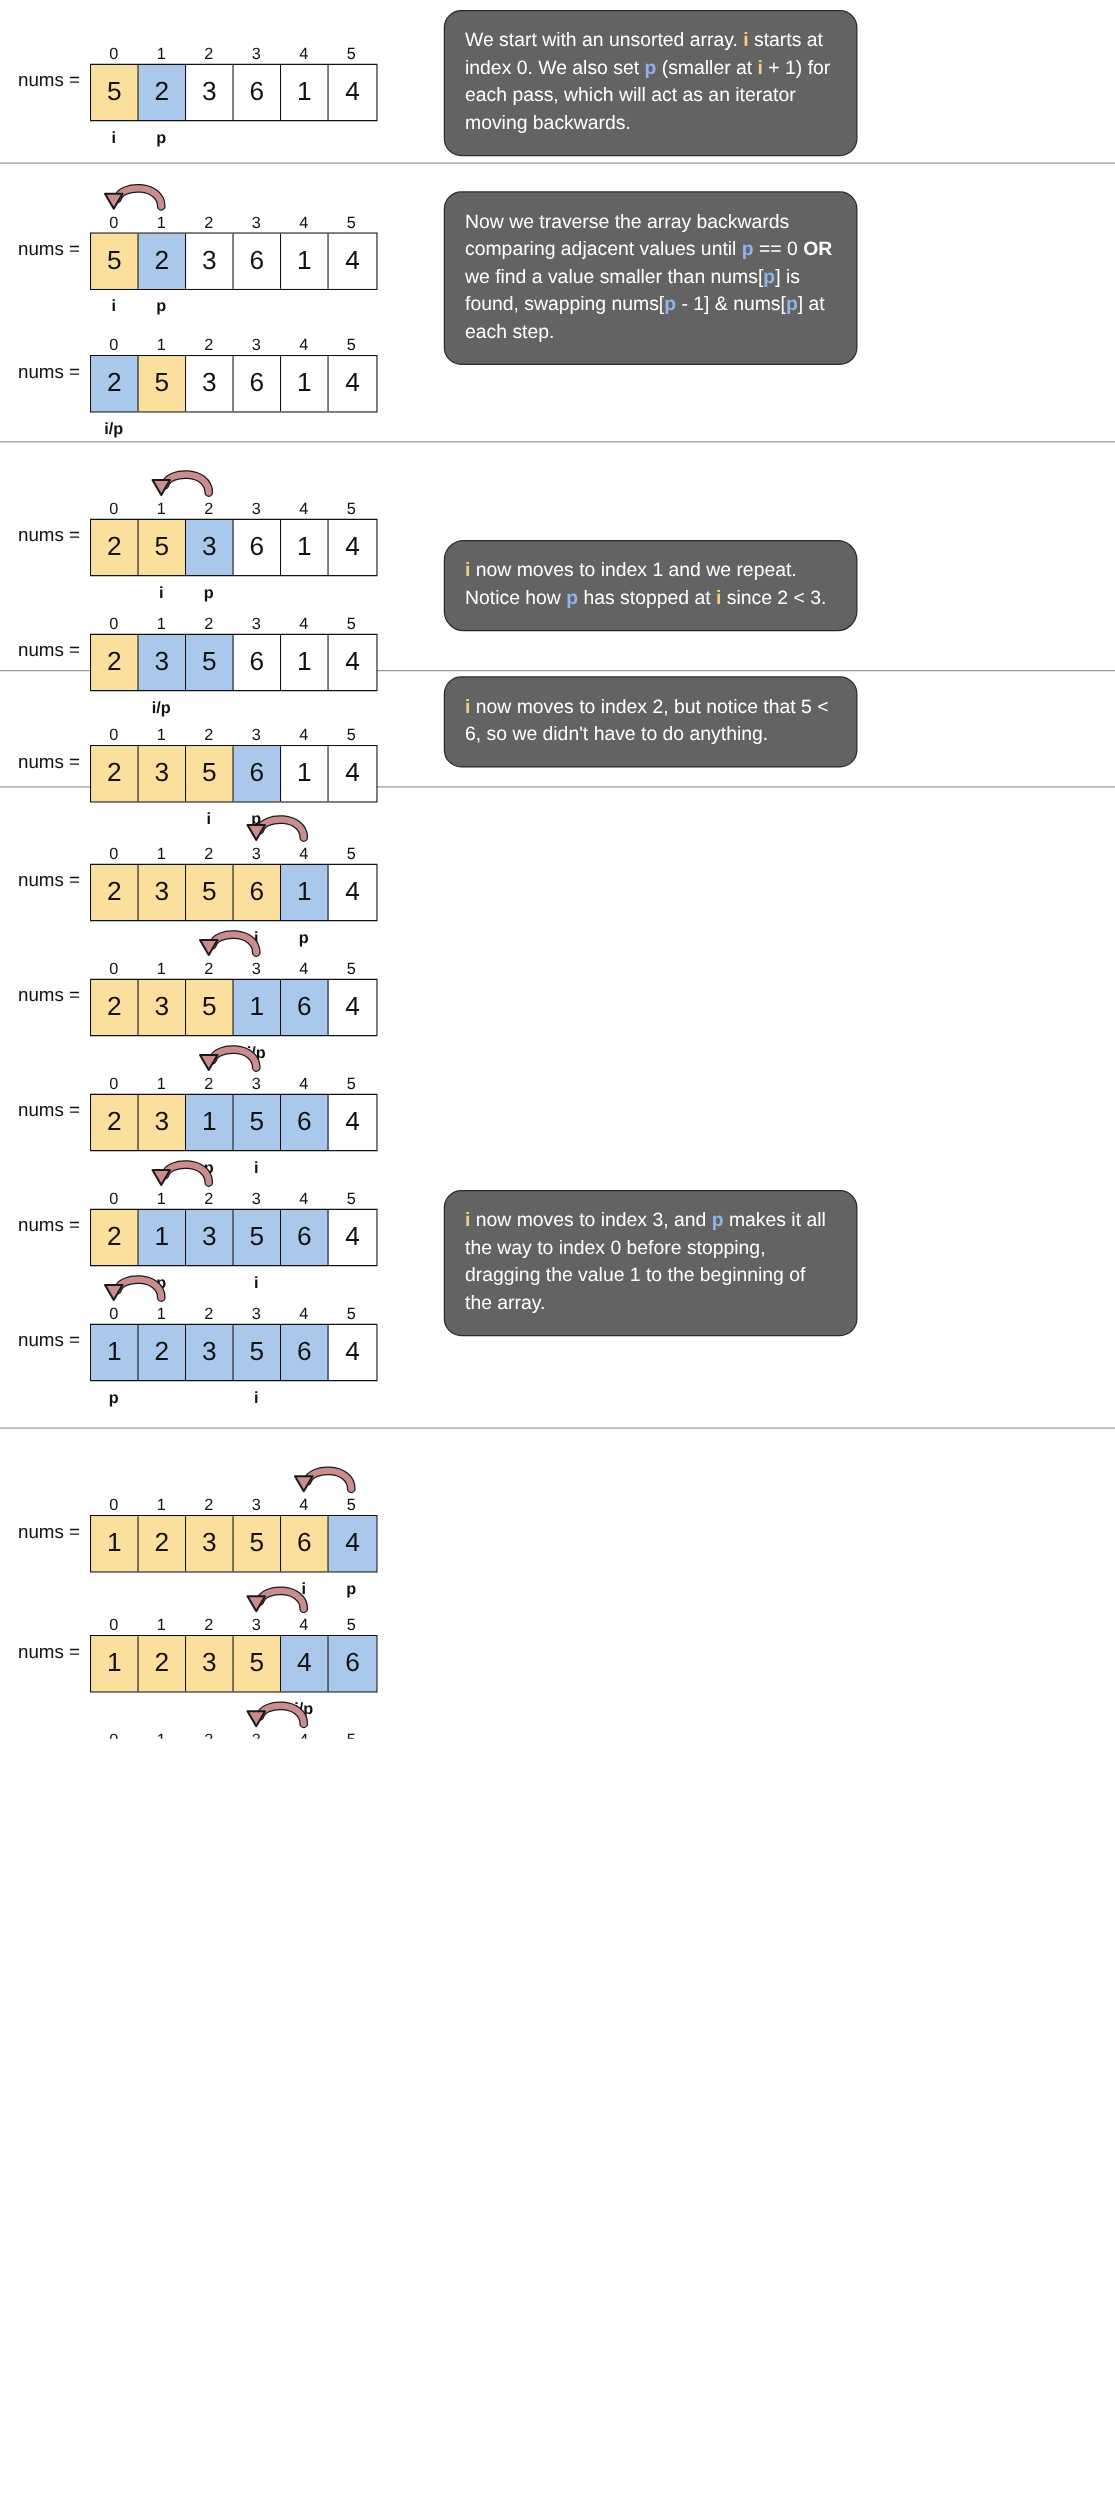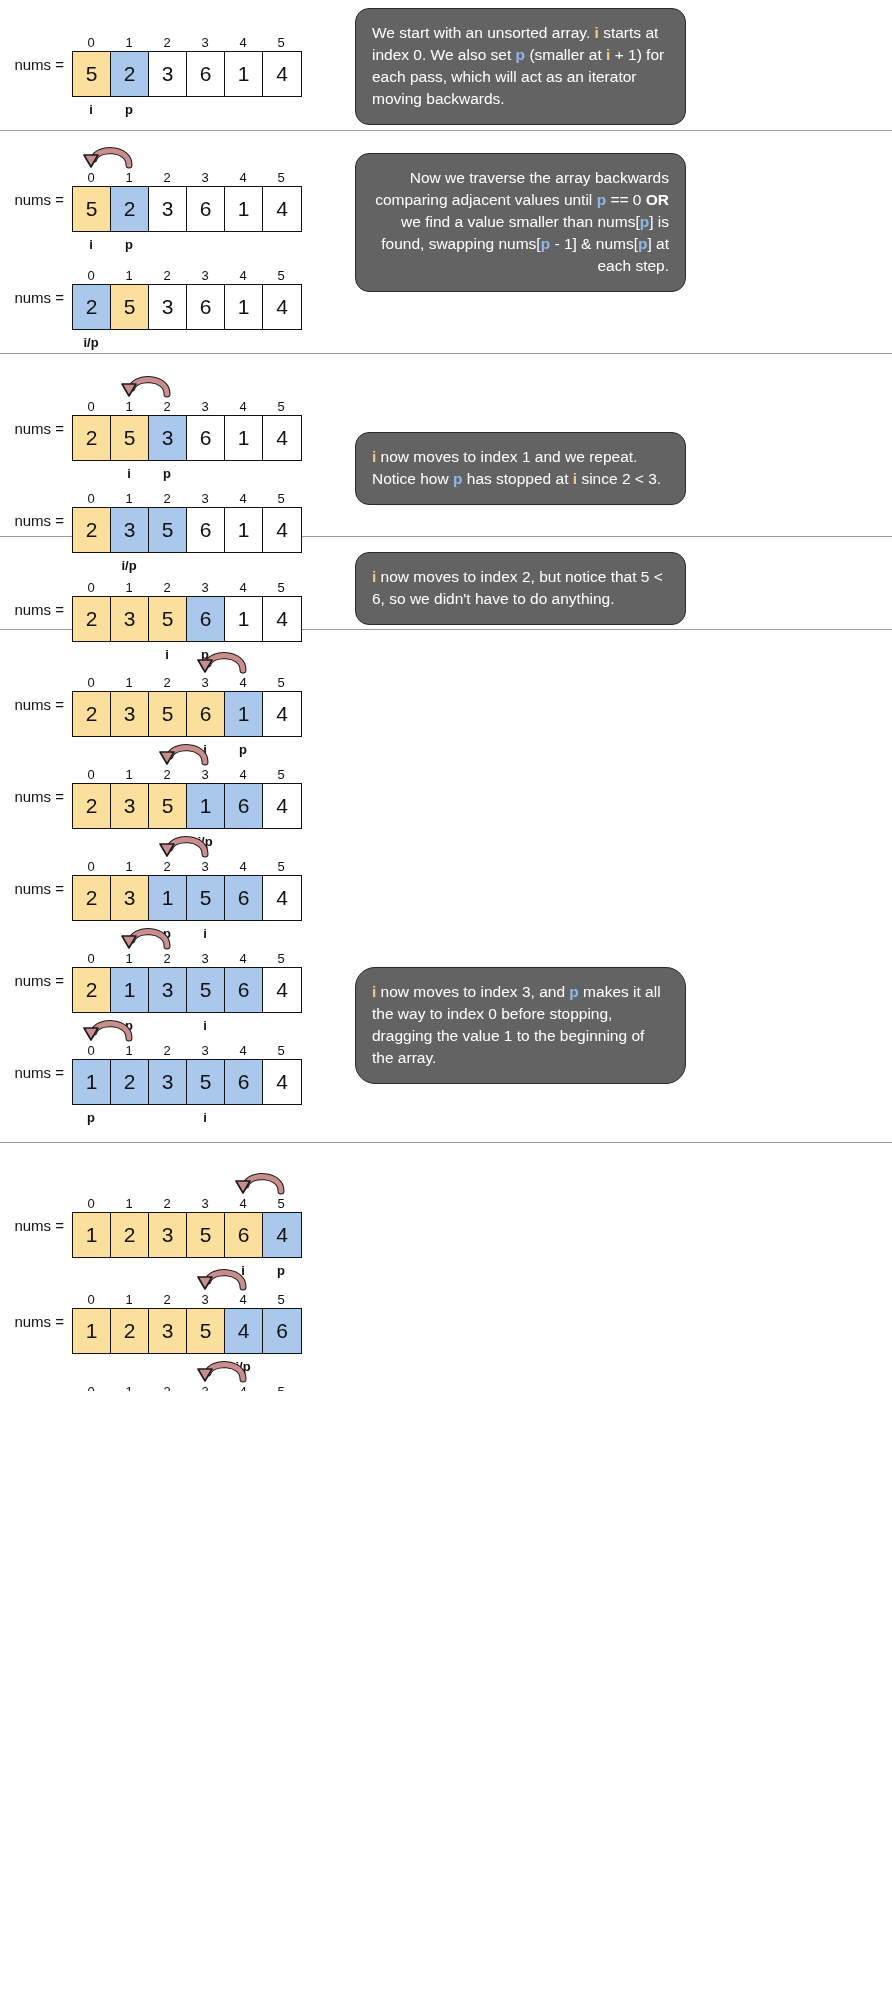--- a/index.html
+++ b/index.html
@@ -262,21 +262,21 @@
                 <div class="ptr"></div>
                 <div class="ptr"></div>
                 <div class="ptr"></div>
                 <div class="ptr"></div>
                 <div class="ptr"></div>
               </div>
             </div>
           </div>
         </div>
       </div>
-      <div class="right-col" style="position: relative; height: 222px; text-align: right;">
+      <div class="right-col" style="position: relative; height: 222px;">
         <div class="callout" style="position: absolute; top: 22px; left: 10px;"><span>Now we traverse the array backwards comparing adjacent values until </span><span class="v-p">p</span><span> == 0 </span><span class="bold">OR</span><span> we find a value smaller than nums[</span><span class="v-p">p</span><span>] is found, swapping nums[</span><span class="v-p">p</span><span> - 1] &amp; nums[</span><span class="v-p">p</span><span>] at each step.</span></div>
       </div>
     </div>
     <div class="divider"></div>
     <div class="section" style="height: 182px;">
       <div class="left-col" style="position: relative; height: 182px;">
         <div class="diag-block" style="position: absolute; top: 18px; left: 0px;">
           <div class="diagram">
             <div class="nums-label">nums =</div>
             <div class="cells-wrap">
@@ -347,21 +347,21 @@
                 <div class="ptr"></div>
                 <div class="ptr"></div>
                 <div class="ptr"></div>
                 <div class="ptr"></div>
               </div>
             </div>
           </div>
         </div>
       </div>
       <div class="right-col" style="position: relative; height: 182px;">
-        <div class="callout" style="position: absolute; top: 78px; left: 10px;"><span class="v-i">i</span><span> now moves to index 1 and we repeat. Notice how </span><span class="v-p">p</span><span> has stopped at </span><span class="v-i">i</span><span> since 2 &lt; 3.</span></div>
+        <div class="callout" style="position: absolute; top: 78px; left: 10px; border-radius: 16px;"><span class="v-i">i</span><span> now moves to index 1 and we repeat. Notice how </span><span class="v-p">p</span><span> has stopped at </span><span class="v-i">i</span><span> since 2 &lt; 3.</span></div>
       </div>
     </div>
     <div class="divider"></div>
     <div class="section" style="height: 92px;">
       <div class="left-col" style="position: relative; height: 92px;">
         <div class="diag-block" style="position: absolute; top: 16px; left: 0px;">
           <div class="diagram">
             <div class="nums-label">nums =</div>
             <div class="cells-wrap">
               <div class="arrow-row"></div>
@@ -391,21 +391,21 @@
                   <span class="dual">p</span>
                 </div>
                 <div class="ptr"></div>
                 <div class="ptr"></div>
               </div>
             </div>
           </div>
         </div>
       </div>
       <div class="right-col" style="position: relative; height: 92px;">
-        <div class="callout" style="position: absolute; top: 15px; left: 10px;"><span class="v-i">i</span><span> now moves to index 2, but notice that 5 &lt; 6, so we didn't have to do anything.</span></div>
+        <div class="callout" style="position: absolute; top: 4px; left: 10px;"><span class="v-i">i</span><span> now moves to index 2, but notice that 5 &lt; 6, so we didn't have to do anything.</span></div>
       </div>
     </div>
     <div class="divider"></div>
     <div class="section" style="height: 512px;">
       <div class="left-col" style="position: relative; height: 512px;">
         <div class="diag-block" style="position: absolute; top: 18px; left: 0px;">
           <div class="diagram">
             <div class="nums-label">nums =</div>
             <div class="cells-wrap">
               <div class="arrow-row">
@@ -607,21 +607,21 @@
                   <span class="dual">i</span>
                 </div>
                 <div class="ptr"></div>
                 <div class="ptr"></div>
               </div>
             </div>
           </div>
         </div>
       </div>
       <div class="right-col" style="position: relative; height: 512px;">
-        <div class="callout" style="position: absolute; top: 337px; left: 10px; border-radius: 20px;"><span class="v-i">i</span><span> now moves to index 3, and </span><span class="v-p">p</span><span> makes it all the way to index 0 before stopping, dragging the value 1 to the beginning of the array.</span></div>
+        <div class="callout" style="position: absolute; top: 322px; left: 10px;"><span class="v-i">i</span><span> now moves to index 3, and </span><span class="v-p">p</span><span> makes it all the way to index 0 before stopping, dragging the value 1 to the beginning of the array.</span></div>
       </div>
     </div>
     <div class="divider"></div>
     <div class="section" style="height: 248px;">
       <div class="left-col" style="position: relative; height: 248px;">
         <div class="diag-block" style="position: absolute; top: 26px; left: 0px;">
           <div class="diagram">
             <div class="nums-label">nums =</div>
             <div class="cells-wrap">
               <div class="arrow-row">

